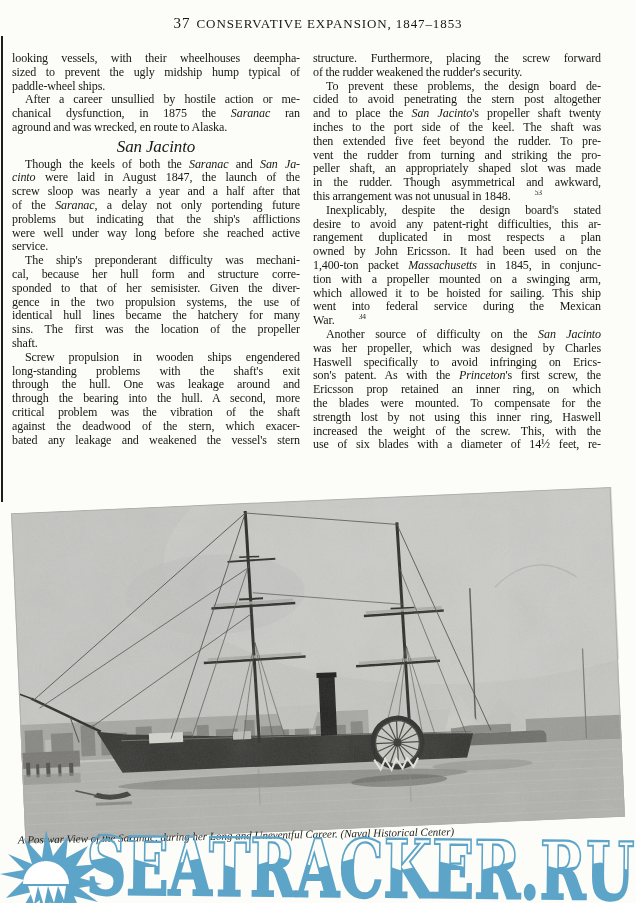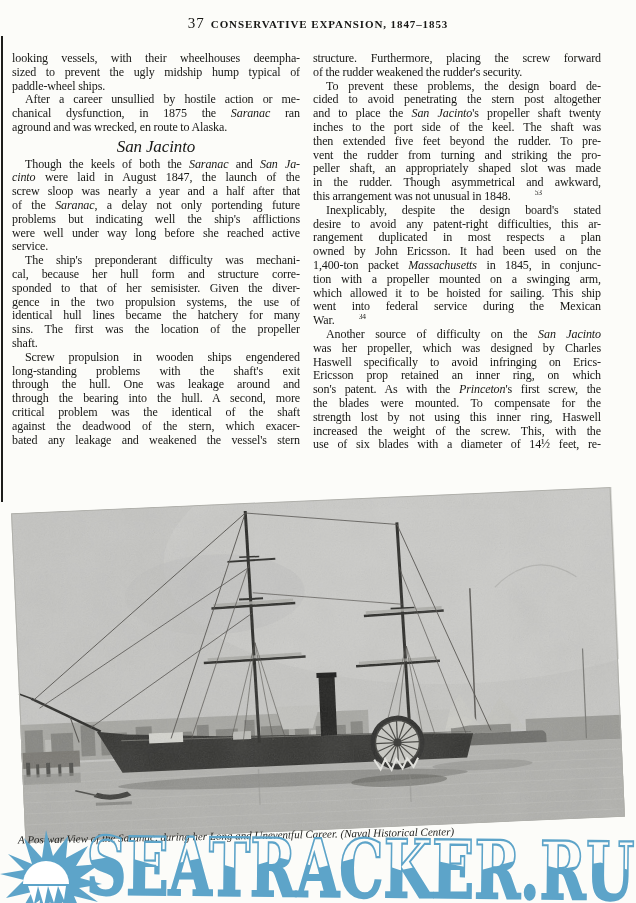--- a/index.html
+++ b/index.html
@@ -2,21 +2,21 @@
 <html><head>
 <meta charset="utf-8">
 <style>
   html,body{margin:0;padding:0;background:#e8e8e8;}
   .page{position:relative;width:636px;height:903px;background:#fcfcf9;overflow:hidden;
         font-family:"Liberation Serif",serif;color:#171715;}
   .edge-line{position:absolute;left:1px;top:36px;width:2px;height:466px;background:#1d1d1b;}
   .running-head{position:absolute;top:15px;left:0;width:100%;display:flex;
         justify-content:center;align-items:baseline;gap:6px;}
   .pageno{font-size:15px;letter-spacing:1px;}
-  .headtitle{font-size:11px;letter-spacing:0.9px;font-weight:bold;}
+  .headtitle{font-size:13px;letter-spacing:0.9px;}
   .cols{position:absolute;top:52px;left:12px;width:598px;display:flex;gap:13px;}
   .col{width:288px;font-size:12.05px;line-height:13.8px;letter-spacing:-0.12px;
        word-spacing:-0.2px;text-align:justify;}
   .line{text-align:justify;text-align-last:justify;max-height:13.8px;overflow:hidden;}
   .line.pend{text-align-last:left;}
   .line.indent{text-indent:13px;font-family:Liberation Serif, serif;}
   .line sup{font-size:0.62em;vertical-align:super;line-height:0;padding-left:24px;}
   .col-heading{font-style:italic;font-size:17px;text-align:center;text-align-last:center;
        padding:5px 0 4px 0;}
   .photo{position:absolute;left:17px;top:500px;width:602px;height:330px;margin:0;
@@ -44,35 +44,35 @@
         <div class="line">sized to prevent the ugly midship hump typical of</div>
         <div class="line pend">paddle-wheel ships.</div>
         <div class="line indent">After a career unsullied by hostile action or me-</div>
         <div class="line">chanical dysfunction, in 1875 the <i>Saranac</i> ran</div>
         <div class="line pend">aground and was wrecked, en route to Alaska.</div>
         <div class="col-heading">San Jacinto</div>
         <div class="line indent">Though the keels of both the <i>Saranac</i> and <i>San Ja-</i></div>
         <div class="line"><i>cinto</i> were laid in August 1847, the launch of the</div>
         <div class="line">screw sloop was nearly a year and a half after that</div>
         <div class="line">of the <i>Saranac</i>, a delay not only portending future</div>
-        <div class="line">problems but indicating well the ship's afflictions</div>
+        <div class="line">problems but indicating that the ship's afflictions</div>
         <div class="line">were well under way long before she reached active</div>
         <div class="line pend">service.</div>
         <div class="line indent">The ship's preponderant difficulty was mechani-</div>
         <div class="line">cal, because her hull form and structure corre-</div>
         <div class="line">sponded to that of her semisister. Given the diver-</div>
         <div class="line">gence in the two propulsion systems, the use of</div>
         <div class="line">identical hull lines became the hatchery for many</div>
         <div class="line">sins. The first was the location of the propeller</div>
         <div class="line pend">shaft.</div>
         <div class="line indent">Screw propulsion in wooden ships engendered</div>
         <div class="line">long-standing problems with the shaft's exit</div>
         <div class="line">through the hull. One was leakage around and</div>
         <div class="line">through the bearing into the hull. A second, more</div>
-        <div class="line">critical problem was the identical of the shaft</div>
+        <div class="line">critical problem was the vibration of the shaft</div>
         <div class="line">against the deadwood of the stern, which exacer-</div>
         <div class="line">bated any leakage and weakened the vessel's stern</div>
       </div>
     <div class="col">
         <div class="line">structure. Furthermore, placing the screw forward</div>
         <div class="line pend">of the rudder weakened the rudder's security.</div>
         <div class="line indent">To prevent these problems, the design board de-</div>
         <div class="line">cided to avoid penetrating the stern post altogether</div>
         <div class="line">and to place the <i>San Jacinto</i>'s propeller shaft twenty</div>
         <div class="line">inches to the port side of the keel. The shaft was</div>
@@ -86,22 +86,22 @@
         <div class="line">rangement duplicated in most respects a plan</div>
         <div class="line">owned by John Ericsson. It had been used on the</div>
         <div class="line">1,400-ton packet <i>Massachusetts</i> in 1845, in conjunc-</div>
         <div class="line">tion with a propeller mounted on a swinging arm,</div>
         <div class="line">which allowed it to be hoisted for sailing. This ship</div>
         <div class="line">went into federal service during the Mexican</div>
         <div class="line pend">War.<sup>34</sup></div>
         <div class="line indent">Another source of difficulty on the <i>San Jacinto</i></div>
         <div class="line">was her propeller, which was designed by Charles</div>
         <div class="line">Haswell specifically to avoid infringing on Erics-</div>
+        <div class="line">son's patent. As with the <i>Princeton</i>'s first screw, the</div>
         <div class="line">Ericsson prop retained an inner ring, on which</div>
-        <div class="line">son's patent. As with the <i>Princeton</i>'s first screw, the</div>
         <div class="line">the blades were mounted. To compensate for the</div>
         <div class="line">strength lost by not using this inner ring, Haswell</div>
         <div class="line">increased the weight of the screw. This, with the</div>
         <div class="line">use of six blades with a diameter of 14½ feet, re-</div>
       </div>
   </main>
 
   <figure class="photo">
     <svg width="602" height="330" viewBox="0 0 600 330">
       <defs>

